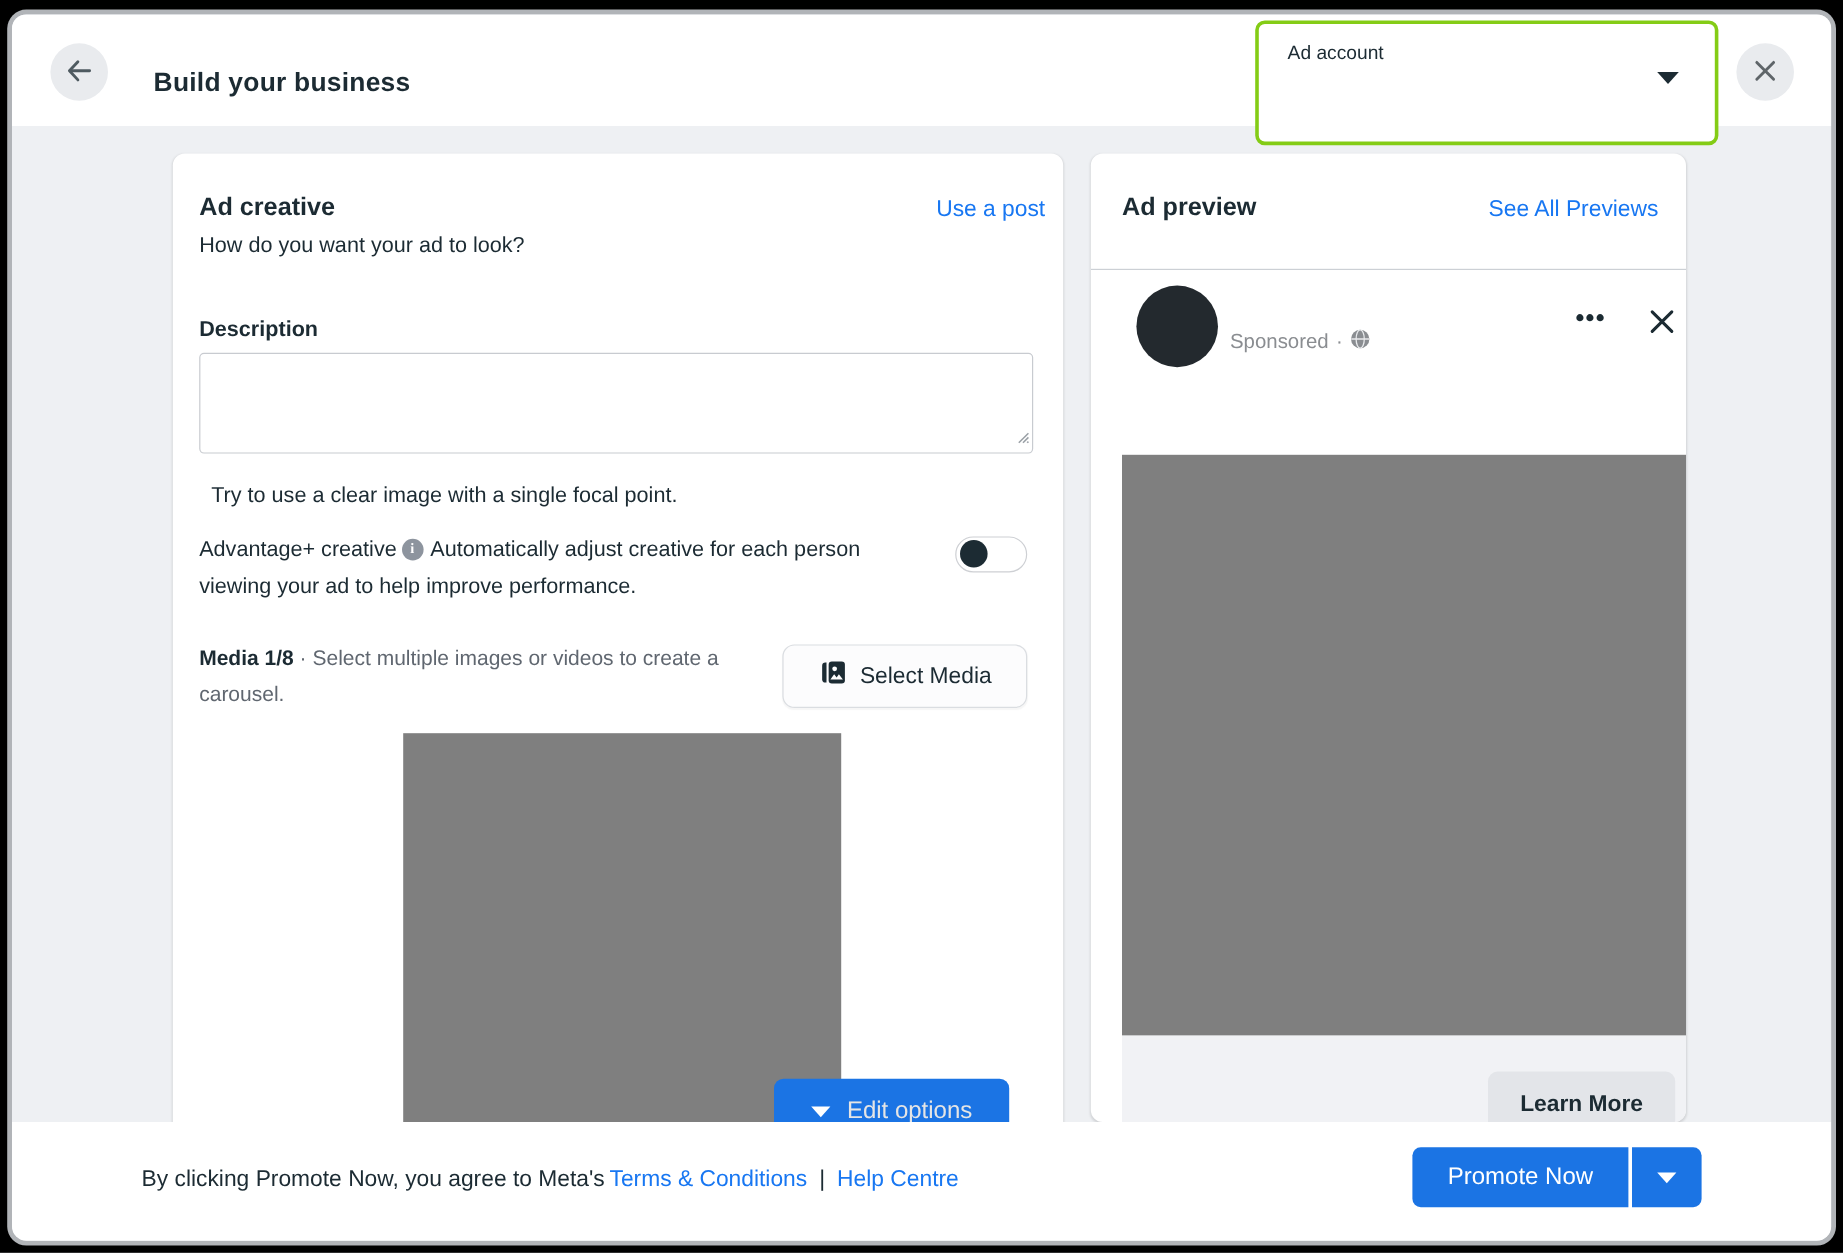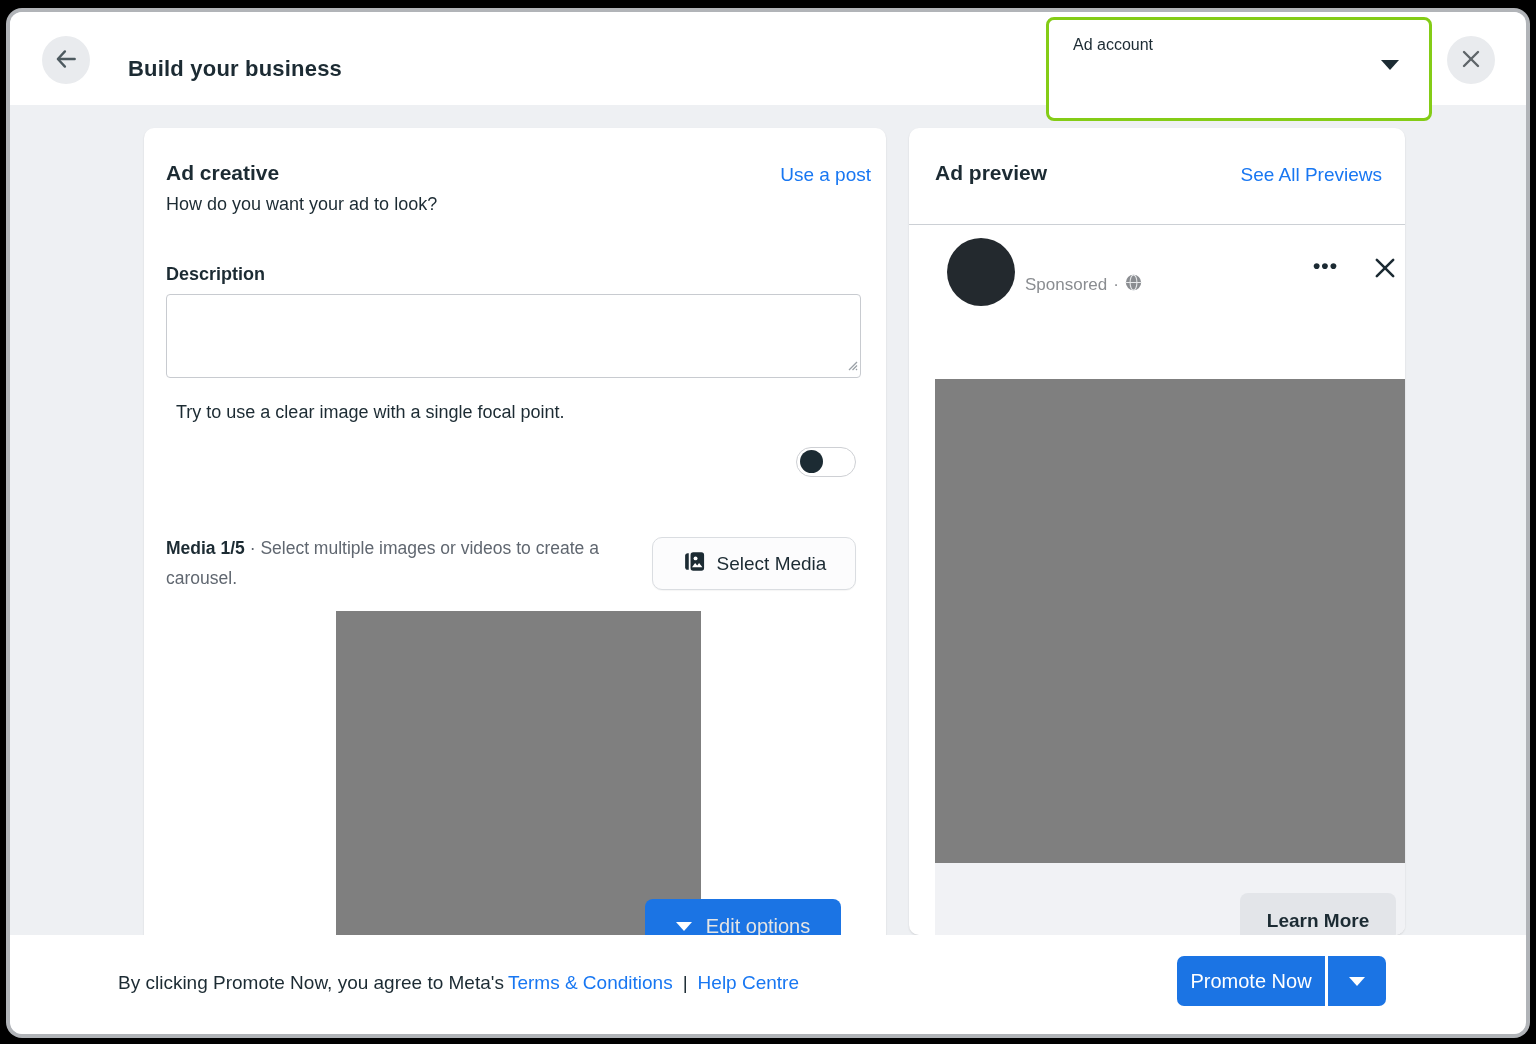--- a/index.html
+++ b/index.html
@@ -74,21 +74,21 @@
                 border-radius:8px; font-size:19px; font-weight:bold; color:#1c2b33; cursor:pointer;
                 font-family:"Liberation Sans",sans-serif; }
 
   
   .footer { position:absolute; left:0; right:0; bottom:0; height:99px; background:#fff; z-index:6;
             border-radius:0 0 12px 12px;padding-left:20px; }
   .agreement { position:absolute; left:108px; top:37px; font-size:19px; color:#1c2b33; }
   .agreement a { margin:0 4px; }
   .agreement .sep { color:#1c2b33; margin:0 6px; }
   .promote-group { position:absolute; left:1167px; top:21px; display:flex; gap:3px; }
-  .promote-main { width:148px; height:50px; background:#1b74e4; color:#fff; border:none; font-size:20px;
+  .promote-main { width:180px; height:50px; background:#1b74e4; color:#fff; border:none; font-size:20px;
                   border-radius:7px 0 0 7px; cursor:pointer; font-family:"Liberation Sans",sans-serif; }
   .promote-caret { width:58px; height:50px; background:#1b74e4; border:none; border-radius:0 7px 7px 0;
                    display:flex; align-items:center; justify-content:center; cursor:pointer; }
 </style>
 </head>
 <body>
 
 <div class="modal">
 
   <div class="topbar">
@@ -129,25 +129,26 @@
         <svg width="12" height="12" viewBox="0 0 12 12" stroke="#9aa0a6" stroke-width="1.3">
           <line x1="3" y1="11" x2="11" y2="3"></line>
             <line x1="6.5" y1="11" x2="11" y2="6.5"></line>
             <line x1="10" y1="11" x2="11" y2="10"></line>
         </svg>
       </span>
     </div>
 
     <div class="hint">Try to use a clear image with a single focal point.</div>
 
+    <p class="advantage"><span>Advantage+ creative</span><span class="info-icon">i</span><span>Automatically adjust creative for each person viewing your ad to help improve performance.</span></p>
     <div class="toggle">
       <div class="toggle-knob"></div>
     </div>
 
-    <p class="media-text"><span class="media-label">Media 1/5</span>
+    <p class="media-text"><span class="media-label">Media 1/8</span>
       <span>·</span>
       <span>Select multiple images or videos to create a carousel.</span></p>
 
     <button class="select-media">
       <span>
         <svg width="25" height="25" viewBox="0 0 24 24">
           <path d="M3 6.5 C3 5 4 4 5.5 4 H6.5 V20 H5.5 C4 20 3 19 3 17.5 Z" fill="#1c2b33"></path>
           <rect x="8.2" y="3.2" width="13" height="17.6" rx="2.6" fill="#1c2b33"></rect>
           <circle cx="13" cy="9" r="1.9" fill="#fff"></circle>
           <path d="M9.6 17.5 L12.6 13.4 L14.6 15.9 L16.4 13.4 L19.6 17.5 Z" fill="#fff"></path>

